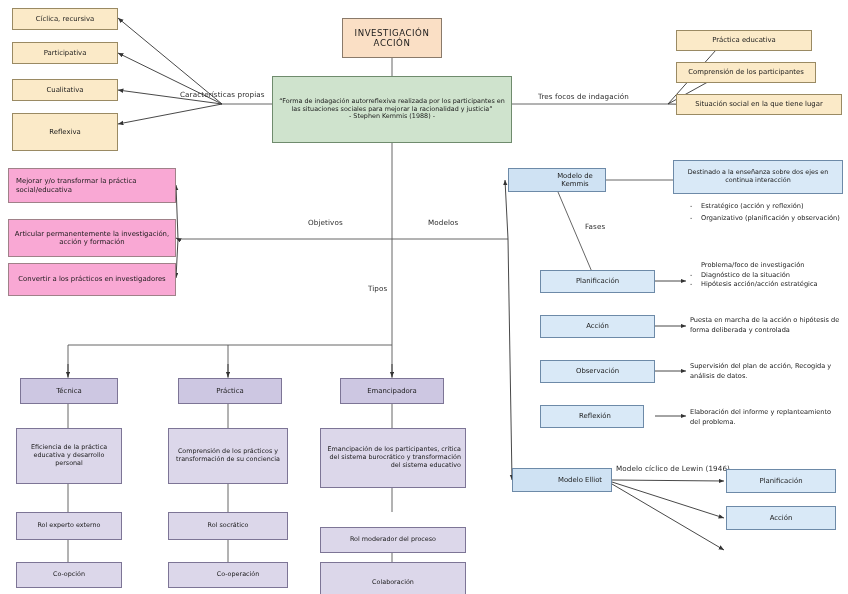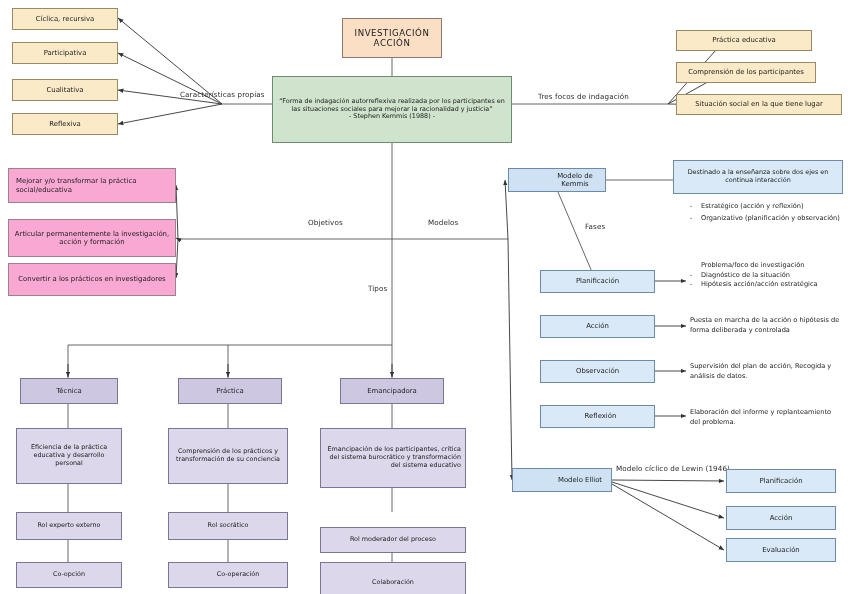--- a/index.html
+++ b/index.html
@@ -138,21 +138,21 @@
 
   <div class="node n-cream t9" style="left:12px;top:8px;width:106px;height:22px;">
     <span>Cíclica, recursiva</span>
   </div>
   <div class="node n-cream t9" style="left:12px;top:42px;width:106px;height:22px;">
     <span>Participativa</span>
   </div>
   <div class="node n-cream t9" style="left:12px;top:79px;width:106px;height:22px;">
     <span>Cualitativa</span>
   </div>
-  <div class="node n-cream t9" style="left:12px;top:113px;width:106px;height:22px;">
+  <div class="node n-cream t9" style="left:12px;top:113px;width:106px;height:38px;">
     <span>Reflexiva</span>
   </div>
 
   <div class="edge-label" style="left:538px;top:92px;">Tres focos de indagación</div>
 
   <div class="node n-cream t9" style="left:676px;top:30px;width:136px;height:21px;">
     <span>Práctica educativa</span>
   </div>
   <div class="node n-cream t9" style="left:676px;top:62px;width:140px;height:21px;">
     <span>Comprensión de los participantes</span>
@@ -237,21 +237,21 @@
 
   <div class="node n-blue-l t9" style="left:540px;top:270px;width:115px;height:23px;">
     <span>Planificación</span>
   </div>
   <div class="node n-blue-l t9" style="left:540px;top:315px;width:115px;height:23px;">
     <span>Acción</span>
   </div>
   <div class="node n-blue-l t9" style="left:540px;top:360px;width:115px;height:23px;">
     <span>Observación</span>
   </div>
-  <div class="node n-blue-l t9" style="left:540px;top:405px;width:115px;height:23px;padding-left:10px;">
+  <div class="node n-blue-l t9" style="left:540px;top:405px;width:104px;height:23px;padding-left:10px;">
     <span>Reflexión</span>
   </div>
 
   <div class="freetext" style="left:690px;top:261px;width:156px;">
     <div class="bullet-row">
         <span class="dash"></span>
       <span>Problema/foco de investigación</span>
       </div>
     <div class="bullet-row">
         <span class="dash">-</span>
@@ -279,17 +279,14 @@
     <span>Modelo Elliot</span>
   </div>
   <div class="edge-label" style="left:616px;top:464px;">Modelo cíclico de Lewin (1946)</div>
 
   <div class="node n-blue-l t9" style="left:726px;top:469px;width:110px;height:24px;">
     <span>Planificación</span>
   </div>
   <div class="node n-blue-l t9" style="left:726px;top:506px;width:110px;height:24px;">
     <span>Acción</span>
   </div>
-  <div class="node n-blue-l t9" style="left:726px;top:538px;width:110px;height:24px;">
-    <span>Evaluación</span>
-  </div>
 
 </div>
 
 </body></html>

